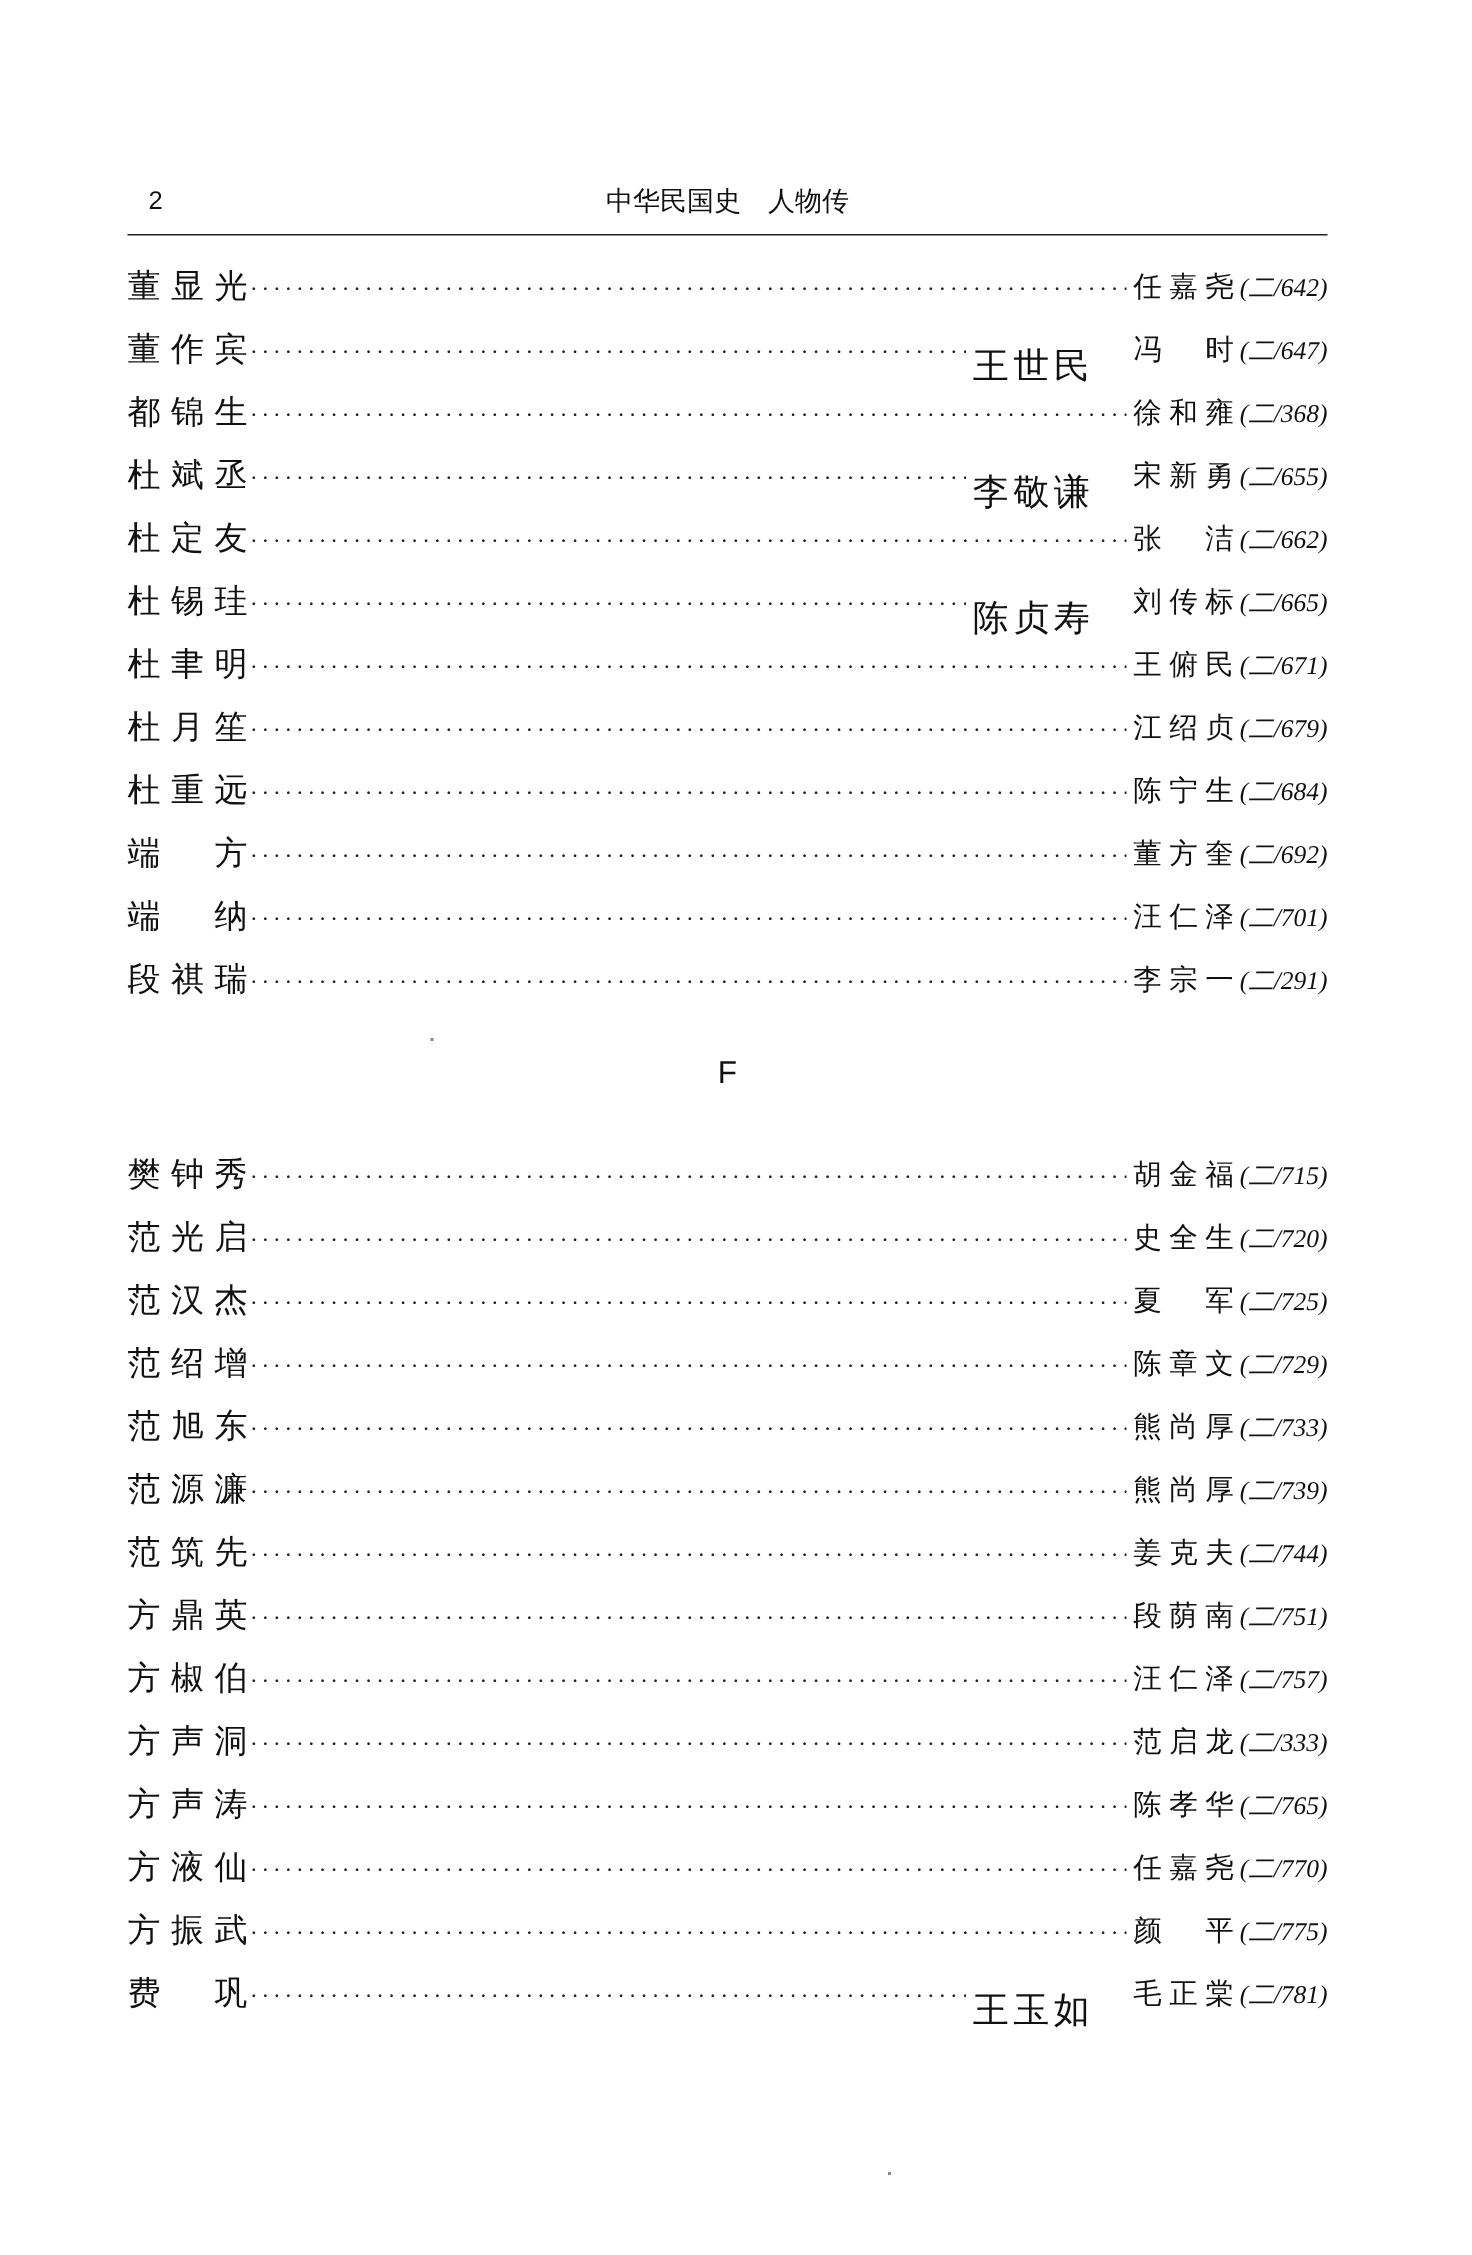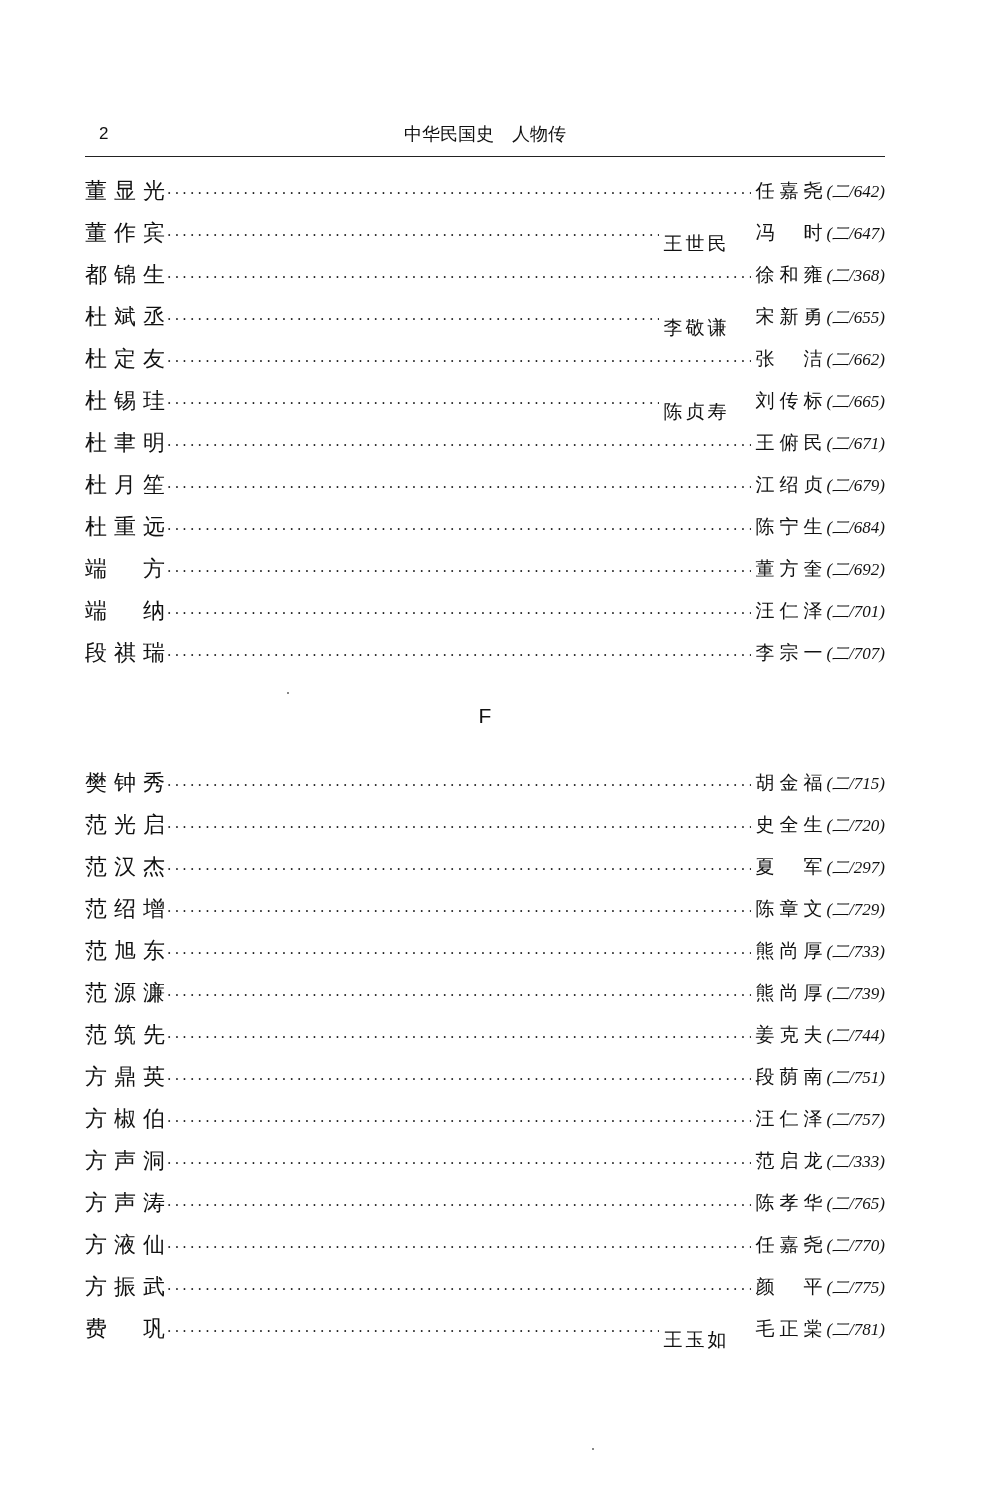--- a/index.html
+++ b/index.html
@@ -68,21 +68,21 @@
       letter-spacing: 3.2px;
       color: #222;
       margin: 0 4px 0 2px;
       position: relative;
       top: 2px;
     }
     .leader::before {
       content: "··································································································································";
     }
     .co-author {
-      font-size: 19px;
+      font-size: 24px;
       letter-spacing: 3px;
       margin-right: 26px;
       flex: 0 0 auto;
       margin-top: 22px;
     }
     .author {
       font-size: 19px;
       letter-spacing: 3px;
       flex: 0 0 auto;
       display: inline-flex;
@@ -281,21 +281,21 @@
         <span>段</span>
         <span>祺</span>
         <span>瑞</span>
       </span>
       <span class="leader"></span>
       <span class="author">
         <span>李</span>
         <span>宗</span>
         <span>一</span>
       </span>
-      <span class="ref">(二/707)</span>
+      <span class="ref">(二/291)</span>
     </div>
   </div>
 
 <div class="section-letter">F</div>
 
 <div class="toc" id="toc-f" style="top:762px;">
     <div class="toc-row">
       <span class="subject">
         <span>樊</span>
         <span>钟</span>
@@ -327,21 +327,21 @@
       <span class="subject">
         <span>范</span>
         <span>汉</span>
         <span>杰</span>
       </span>
       <span class="leader"></span>
       <span class="author">
         <span>夏</span>
         <span>军</span>
       </span>
-      <span class="ref">(二/297)</span>
+      <span class="ref">(二/725)</span>
     </div>
     <div class="toc-row">
       <span class="subject">
         <span>范</span>
         <span>绍</span>
         <span>增</span>
       </span>
       <span class="leader"></span>
       <span class="author">
         <span>陈</span>

